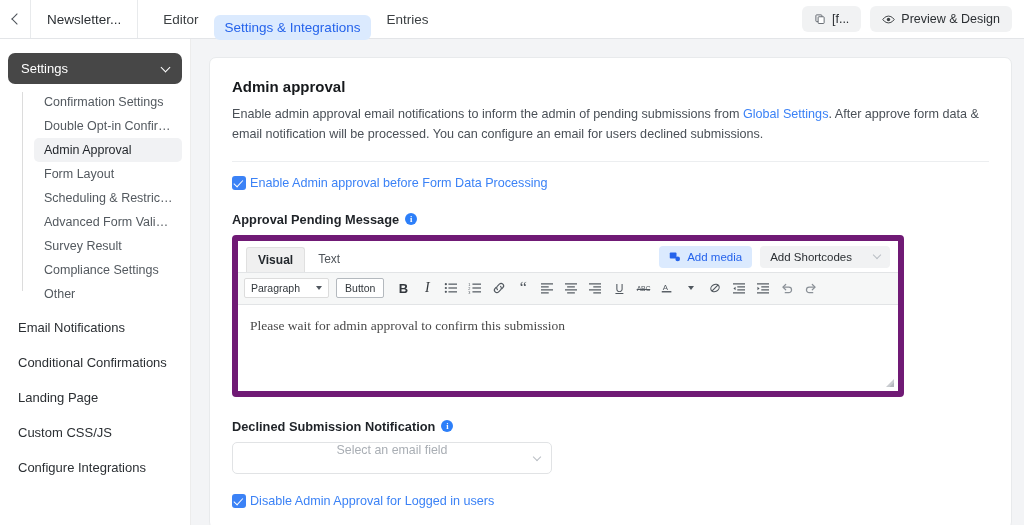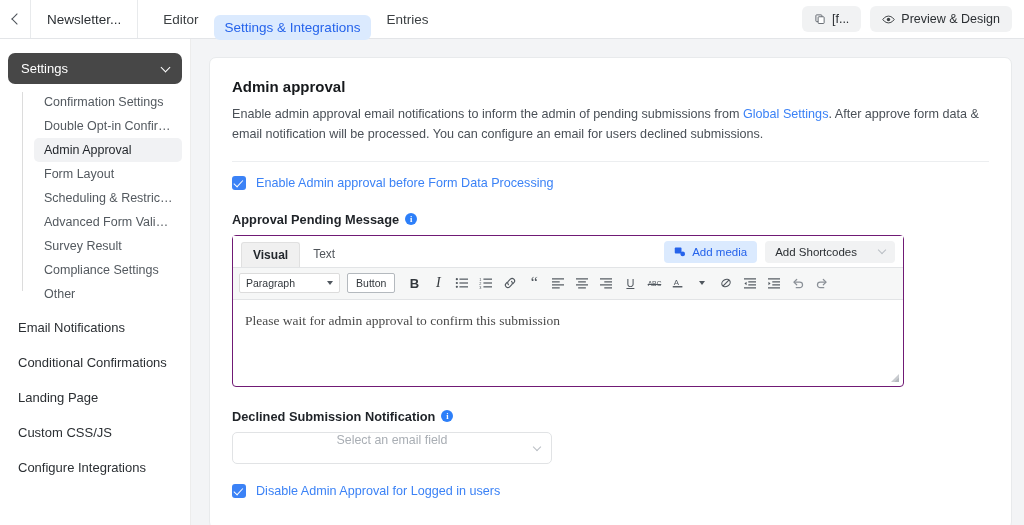--- a/index.html
+++ b/index.html
@@ -85,21 +85,21 @@
   .card{
     background:#ffffff; border:1px solid #e8eaec; border-radius:7px;
     padding:20px 22px 26px 22px; height:472px; overflow:hidden;
   }
   .card-title{ font-size:15px; font-weight:700; color:#16191c; margin:0 0 9px 0; }
   .card-desc{ font-size:12.6px; line-height:1.62; color:#4a5057; margin:0; max-width:775px; }
   .card-desc a{ color:#3b82f6; text-decoration:none; cursor:pointer; }
   .divider{ height:1px; background:#eceef0; margin:16px 0 14px 0; }
 
   
-  .chk-row{ display:flex; align-items:center; gap:10px; cursor:pointer; }
+  .chk-row{ display:flex; align-items:center; gap:4px; cursor:pointer; }
   .chk{
     width:14px;height:14px;border-radius:3px;background:#3b82f6;
     flex:none; position:relative;
   }
   .chk:after{
     content:""; position:absolute; left:4.4px; top:1.8px;
     width:4px;height:7.5px; border:solid #fff; border-width:0 1.7px 1.7px 0;
     transform:rotate(43deg);
   }
   .chk-label{ font-size:12.6px; color:#3b82f6; }
@@ -108,21 +108,21 @@
     font-size:12.8px; font-weight:700; color:#1f2328;
     display:flex; align-items:center; gap:6px; margin:22px 0 8px 0;
   }
   .info-i{
     width:12px;height:12px;border-radius:50%;background:#2d7ff9;color:#fff;
     font-size:8.5px; font-weight:700; line-height:12px; text-align:center;
     font-family:"Liberation Serif", serif; flex:none;
   }
 
   
-  .editor{ border:1px solid #701a75; border-radius:4px; background:#fff; width:672px; }
+  .editor{ border:6px solid #701a75; border-radius:4px; background:#fff; width:672px; }
   .ed-top{
     display:flex; align-items:center; padding:6px 8px 0 8px; background:#fff;
     border-bottom:1px solid #e2e4e6; height:32px;
   }
   .ed-tab{
     font-size:12px; color:#50555b; padding:5px 11px; border-radius:3px 3px 0 0;
     cursor:pointer; margin-right:2px;
   }
   .ed-tab.active{ background:#f0f0f0; color:#23282d; font-weight:700; border:1px solid #e0e0e0; border-bottom:none;}
   .ed-top-right{ margin-left:auto; display:flex; align-items:center; gap:8px; padding-bottom:5px;}
@@ -132,21 +132,21 @@
   }
   .shortcodes{
     display:flex;align-items:center;gap:22px; background:#f1f2f3; color:#2b2f33;
     font-size:11.5px; padding:5px 10px; border-radius:4px; cursor:pointer; white-space:nowrap;
   }
   .ed-toolbar{
     display:flex; align-items:center; gap:2px; background:#f6f7f7;
     border-bottom:1px solid #e2e4e6; padding:5px 6px; flex-wrap:nowrap;
   }
   .tb-select{
-    display:flex;align-items:center; gap:32px; background:#fff; border:1px solid #dcdcdc;
+    display:flex;align-items:center; gap:16px; background:#fff; border:1px solid #dcdcdc;
     border-radius:2px; font-size:10.5px; color:#32373c; padding:3px 6px; cursor:pointer;
     min-width:82px; justify-content:space-between; margin-right:5px;
   }
   .caret{ width:0;height:0;border-left:3.5px solid transparent;border-right:3.5px solid transparent;border-top:4px solid #50575e; display:block;}
   .tb-btn{
     width:22px;height:21px; display:flex; align-items:center; justify-content:center;
     border-radius:2px; cursor:pointer; color:#4a5057; font-size:12px;
   }
   .tb-button-el{
     background:#fff;border:1px solid #b4b9be;border-radius:2px; font-size:10.5px;

